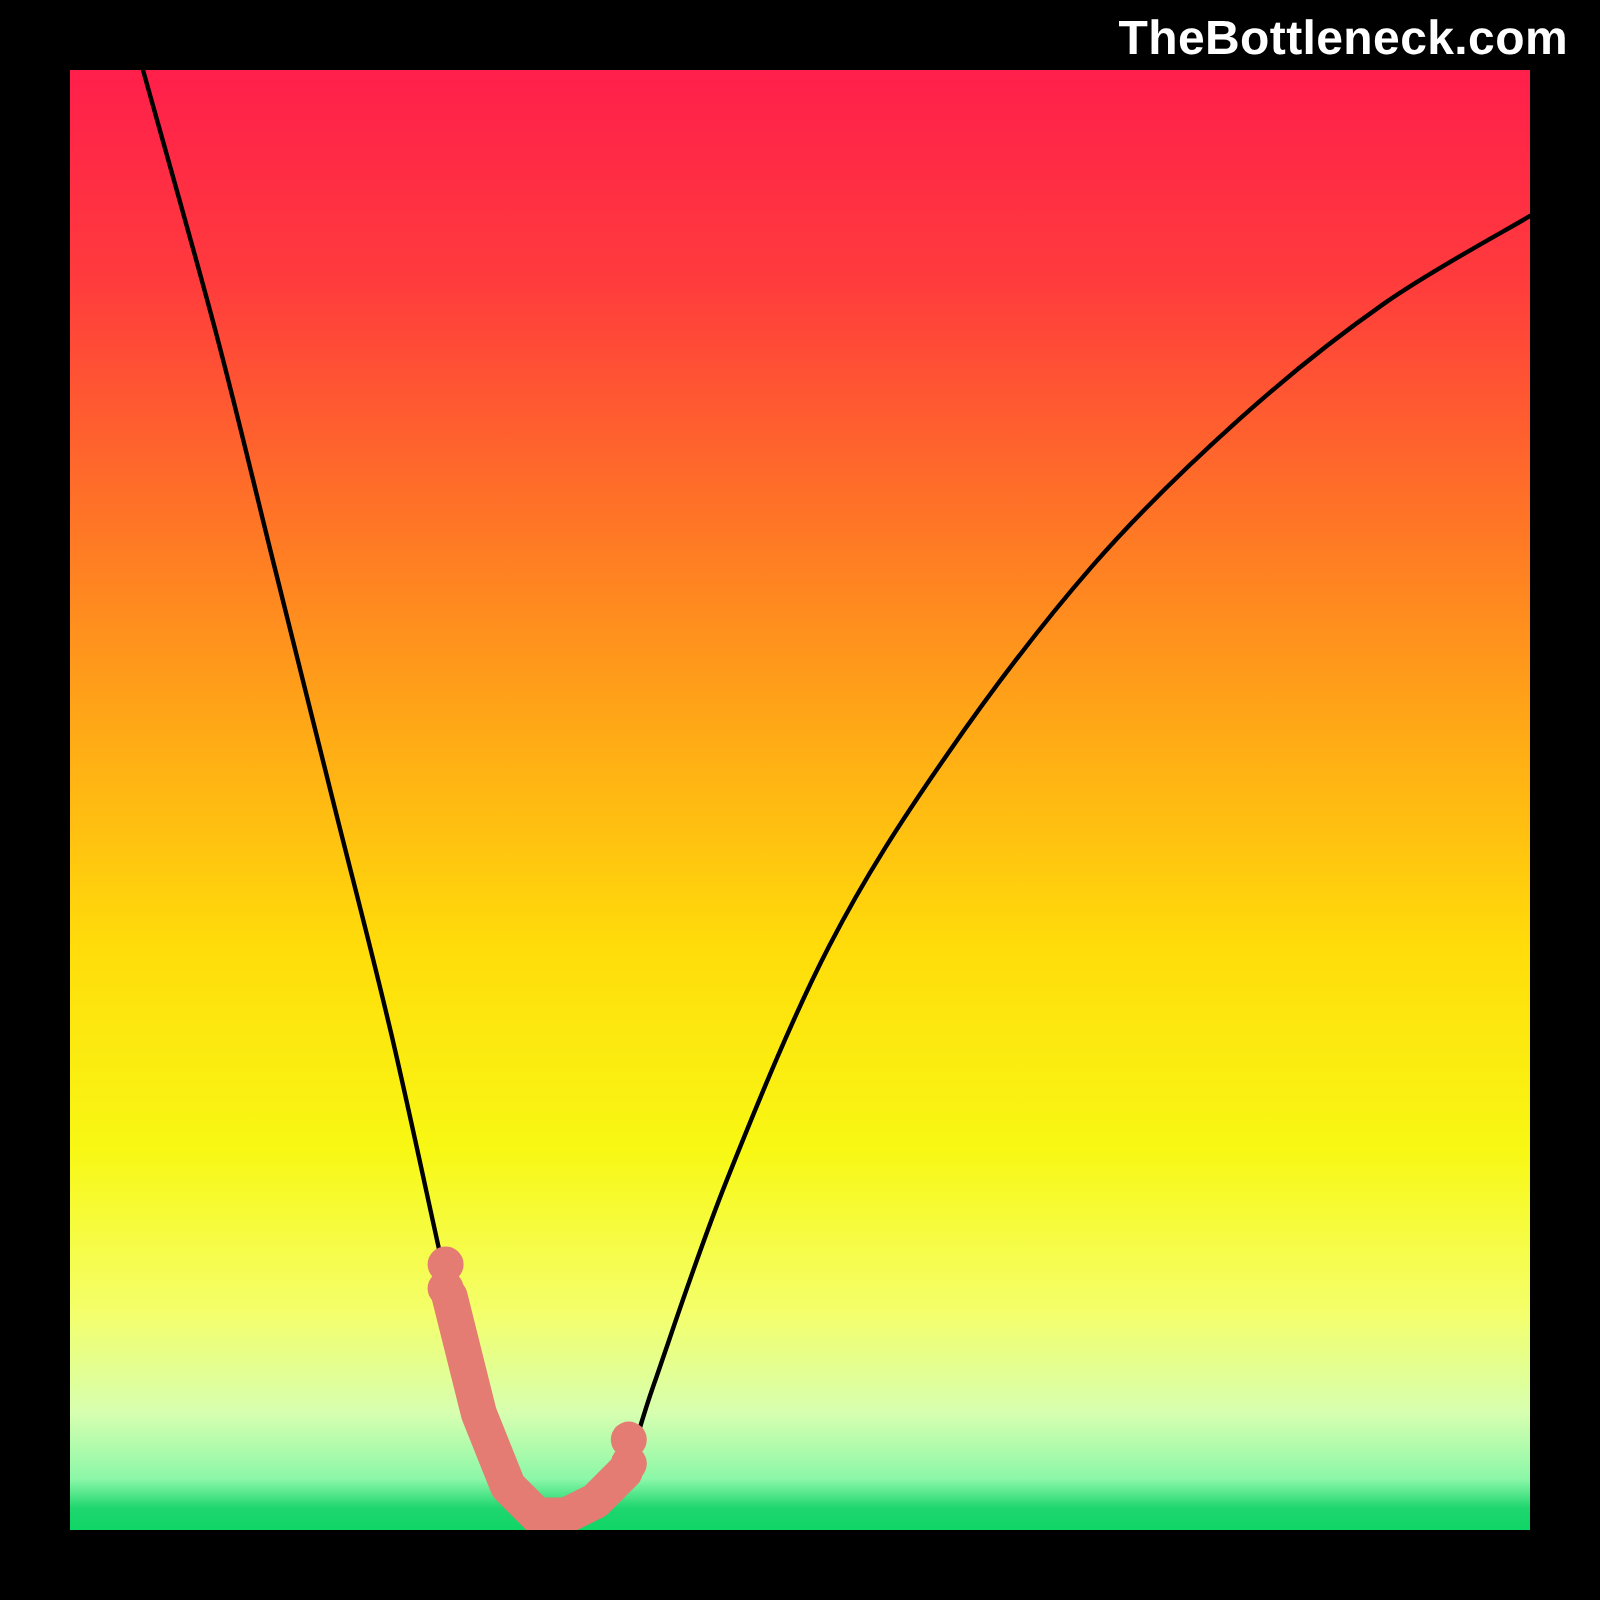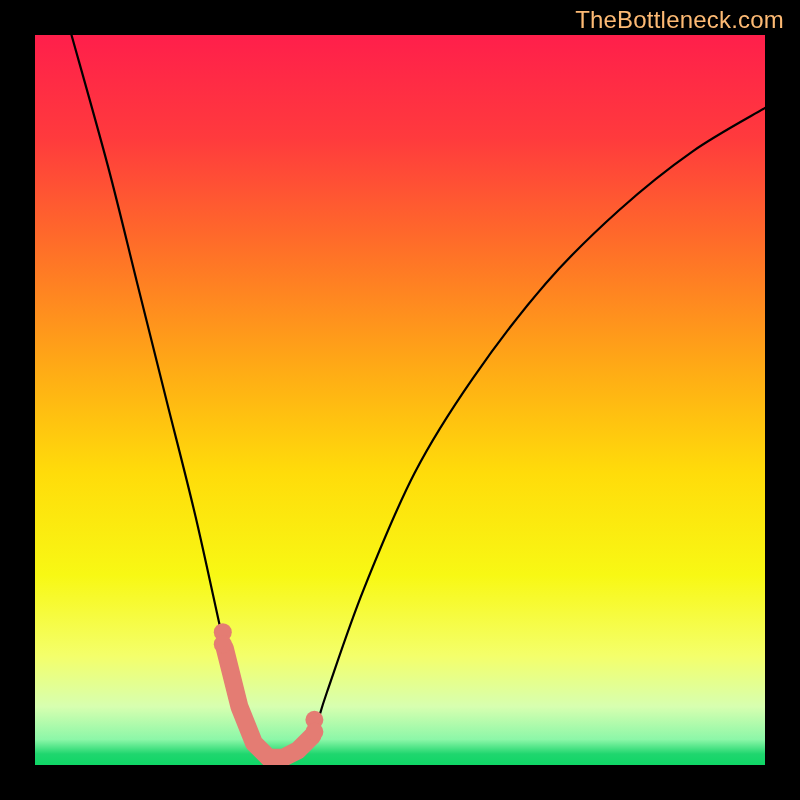--- a/index.html
+++ b/index.html
@@ -16,23 +16,23 @@
     left: 0;
     top: 0;
     width: 800px;
     height: 800px;
     background: #000;
   }
   .watermark {
     position: absolute;
     top: 6px;
     right: 16px;
-    color: #fdba74;
+    color: #ffffff;
     font-size: 24px;
-    font-weight: 400;
+    font-weight: 700;
     letter-spacing: 0.2px;
     z-index: 10;
     user-select: none;
   }
   .plot {
     position: absolute;
     left: 35px;
     top: 35px;
     width: 730px;
     height: 730px;

